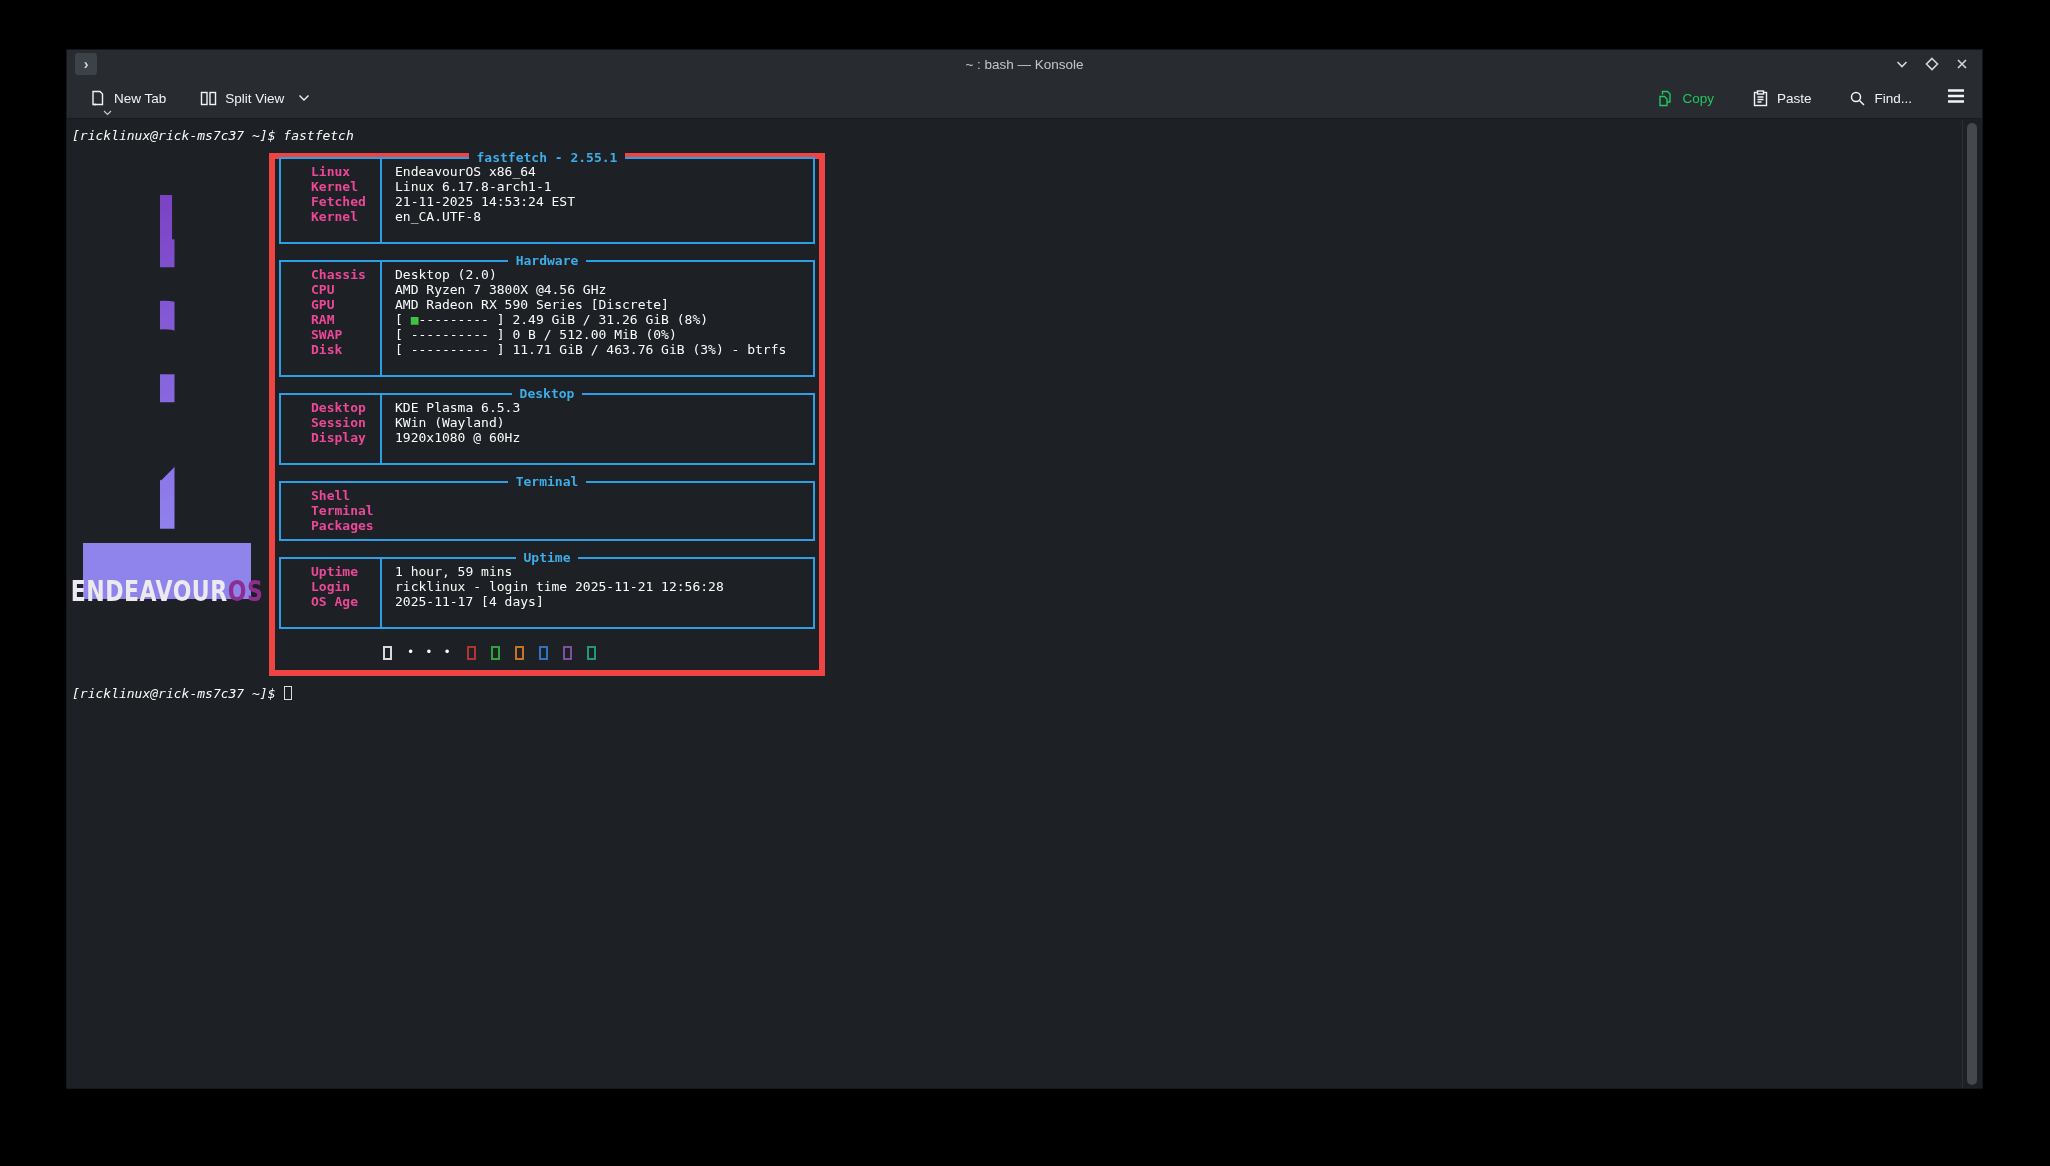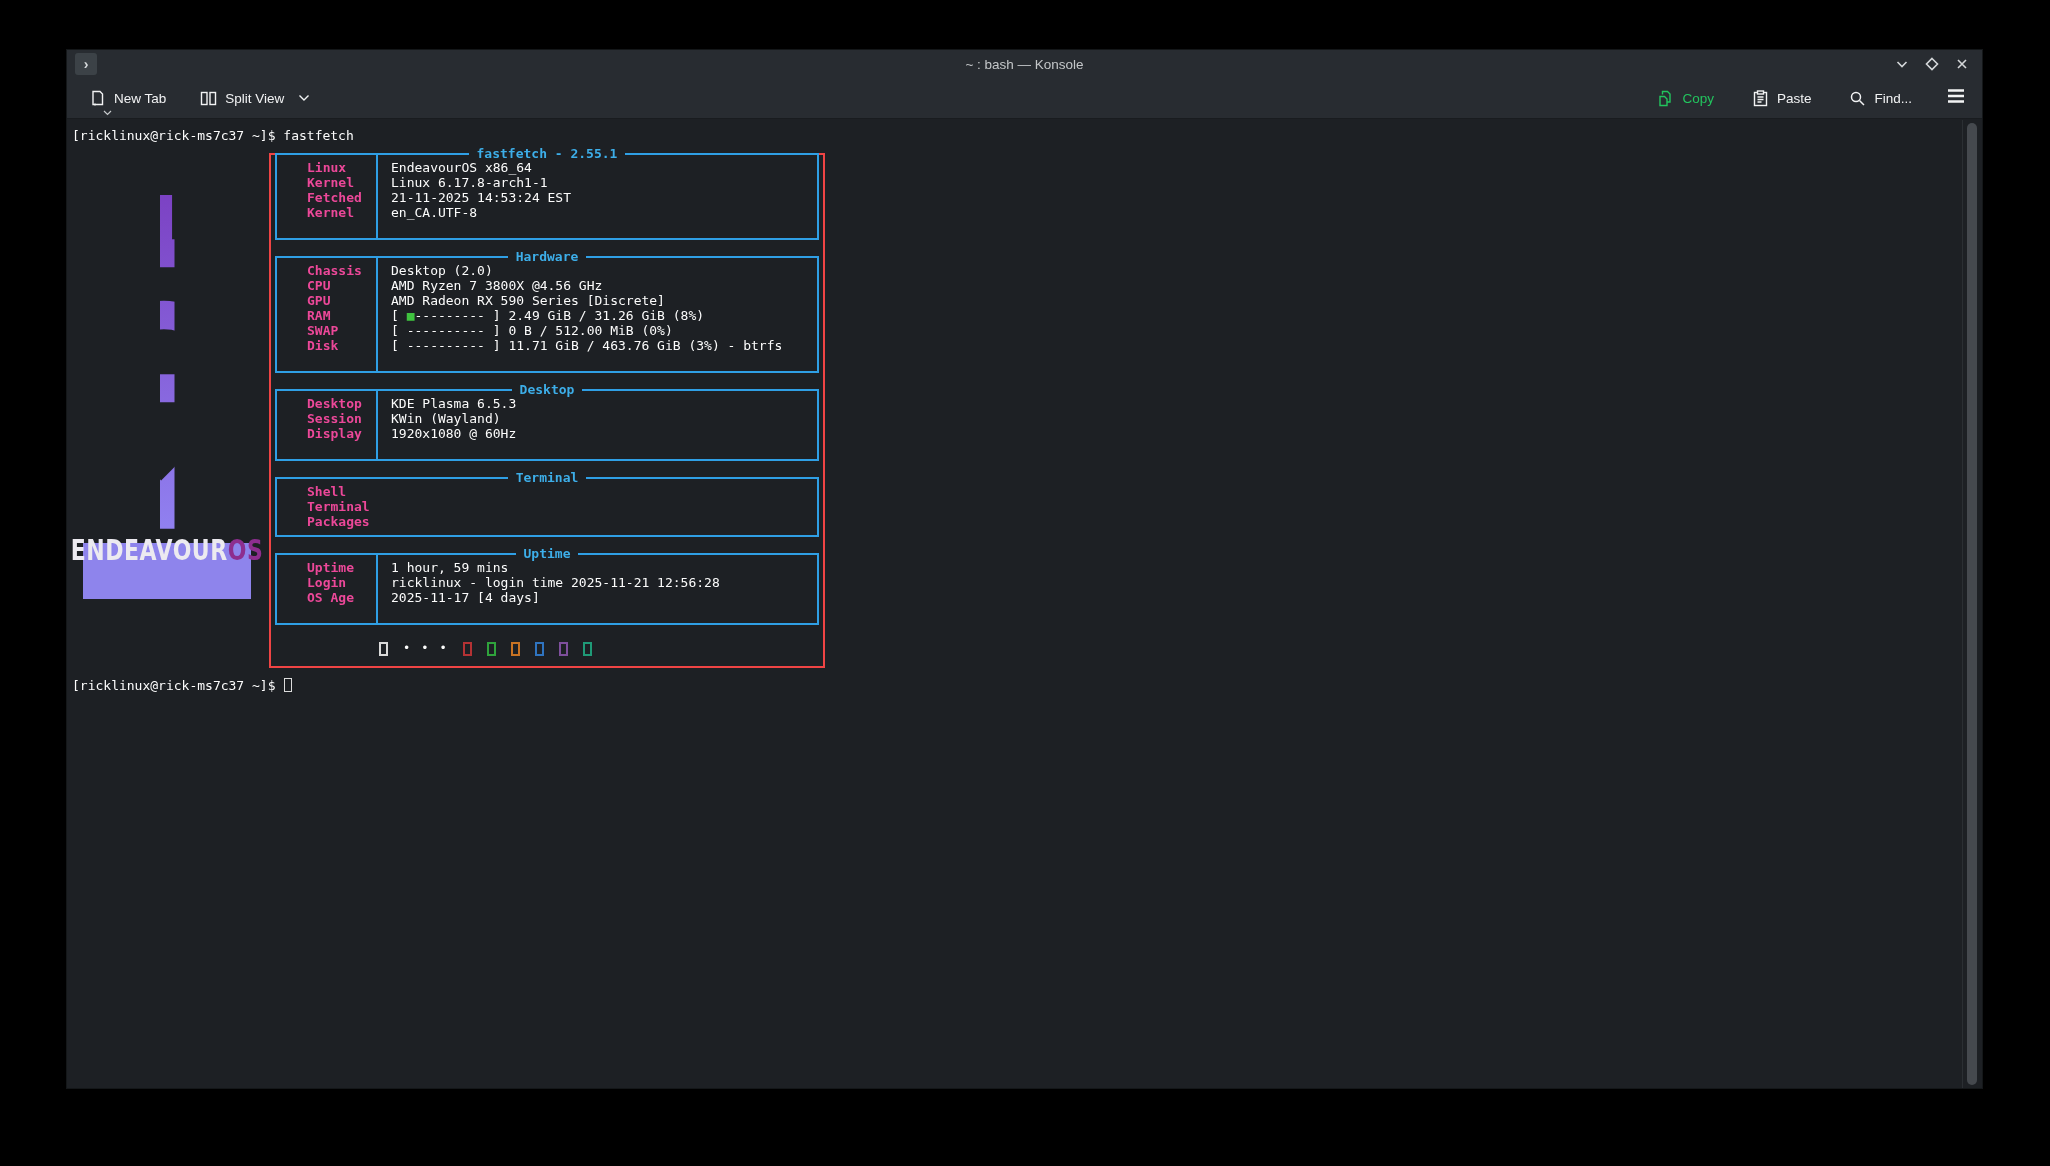--- a/index.html
+++ b/index.html
@@ -33,51 +33,51 @@
   .gap-l { margin-left:22px; }
   .spacer { flex:1; }
   .rgap { margin-left:26px; }
   .hamburger { margin-left:28px; color:#f2f3f4; }
 
   
   .terminal { position:absolute; top:70px; bottom:0; left:0; right:0;
               padding:8px 30px 0 5px; background:#1d2024;
               font-family:"DejaVu Sans Mono", monospace; font-size:13px;
               line-height:15px; color:#fcfcfc; }
-  .prompt-line { white-space:pre; }
+  .prompt-line { white-space:pre;font-style:italic; }
   .cursor { display:inline-block; width:8px; height:14px;
             border:1px solid #dcdcdc; margin-left:8px; vertical-align:-2px; }
 
   .scroll-sep { position:absolute; top:0; bottom:0; right:19px; width:1px; background:#2b2f33; }
   .scroll-thumb { position:absolute; top:3px; bottom:3px; right:5px; width:10px;
                   background:#45494e; border-radius:5px; }
 
   
   .fetch-wrap { display:flex; margin-top:8px; margin-bottom:10px; }
 
   .logo { width:168px; margin-left:11px; padding-top:20px; flex:none; }
   .kde-art { height:368px; position:relative; }
   .kde-text { position:absolute; top:50%; left:50%; white-space:nowrap;
               transform:translate(-50%,-50%) rotate(-90deg);
               font-family:"DejaVu Sans", sans-serif; font-weight:bold;
               font-size:148px; letter-spacing:12px;
               background:linear-gradient(to right,#9183f2,#7a3dc0);
               -webkit-background-clip:text; background-clip:text;
               -webkit-text-fill-color:transparent; color:transparent; }
   .banner { height:56px; margin-top:4px; background:#8e84ec;
-            display:flex; align-items:flex-start; justify-content:center;
+            display:flex; align-items:flex-end; justify-content:center;
             font-family:"DejaVu Sans", sans-serif; font-weight:bold;
             font-size:22px; letter-spacing:0.5px; transform-origin:center;
             }
   .banner .inner { transform:scaleY(1.3); white-space:nowrap; }
   .banner .b-white { color:#eceaf0; }
   .banner .b-accent { color:#8d2e8f; }
 
   .boxes { width:556px; margin-left:18px; margin-top:2px; flex:none; }
-  .outer { border:2px solid #ef4444; position:relative; padding:0 4px 4px; }
+  .outer { border:6px solid #ef4444; position:relative; padding:0 4px 4px; }
   .box-title { position:absolute; top:-9px; left:0; right:0; text-align:center;
                z-index:3; pointer-events:none; line-height:15px; }
   .box-title span { background:#1d2024; padding:0 8px; color:#3daee9; font-weight:bold; }
 
   .section { border:2px solid #2f9fe5; margin-bottom:16px; position:relative; display:flex; }
   .section.first { margin-top:-2px; }
   .labels { width:99px; padding:5px 0 6px 30px; color:#ec4899; font-weight:bold; flex:none; }
   .values { flex:1; border-left:2px solid #2f9fe5; padding:5px 0 18px 13px; white-space:pre; }
 
   .palette { display:flex; align-items:center; margin:14px 0 6px 104px; height:15px; }

